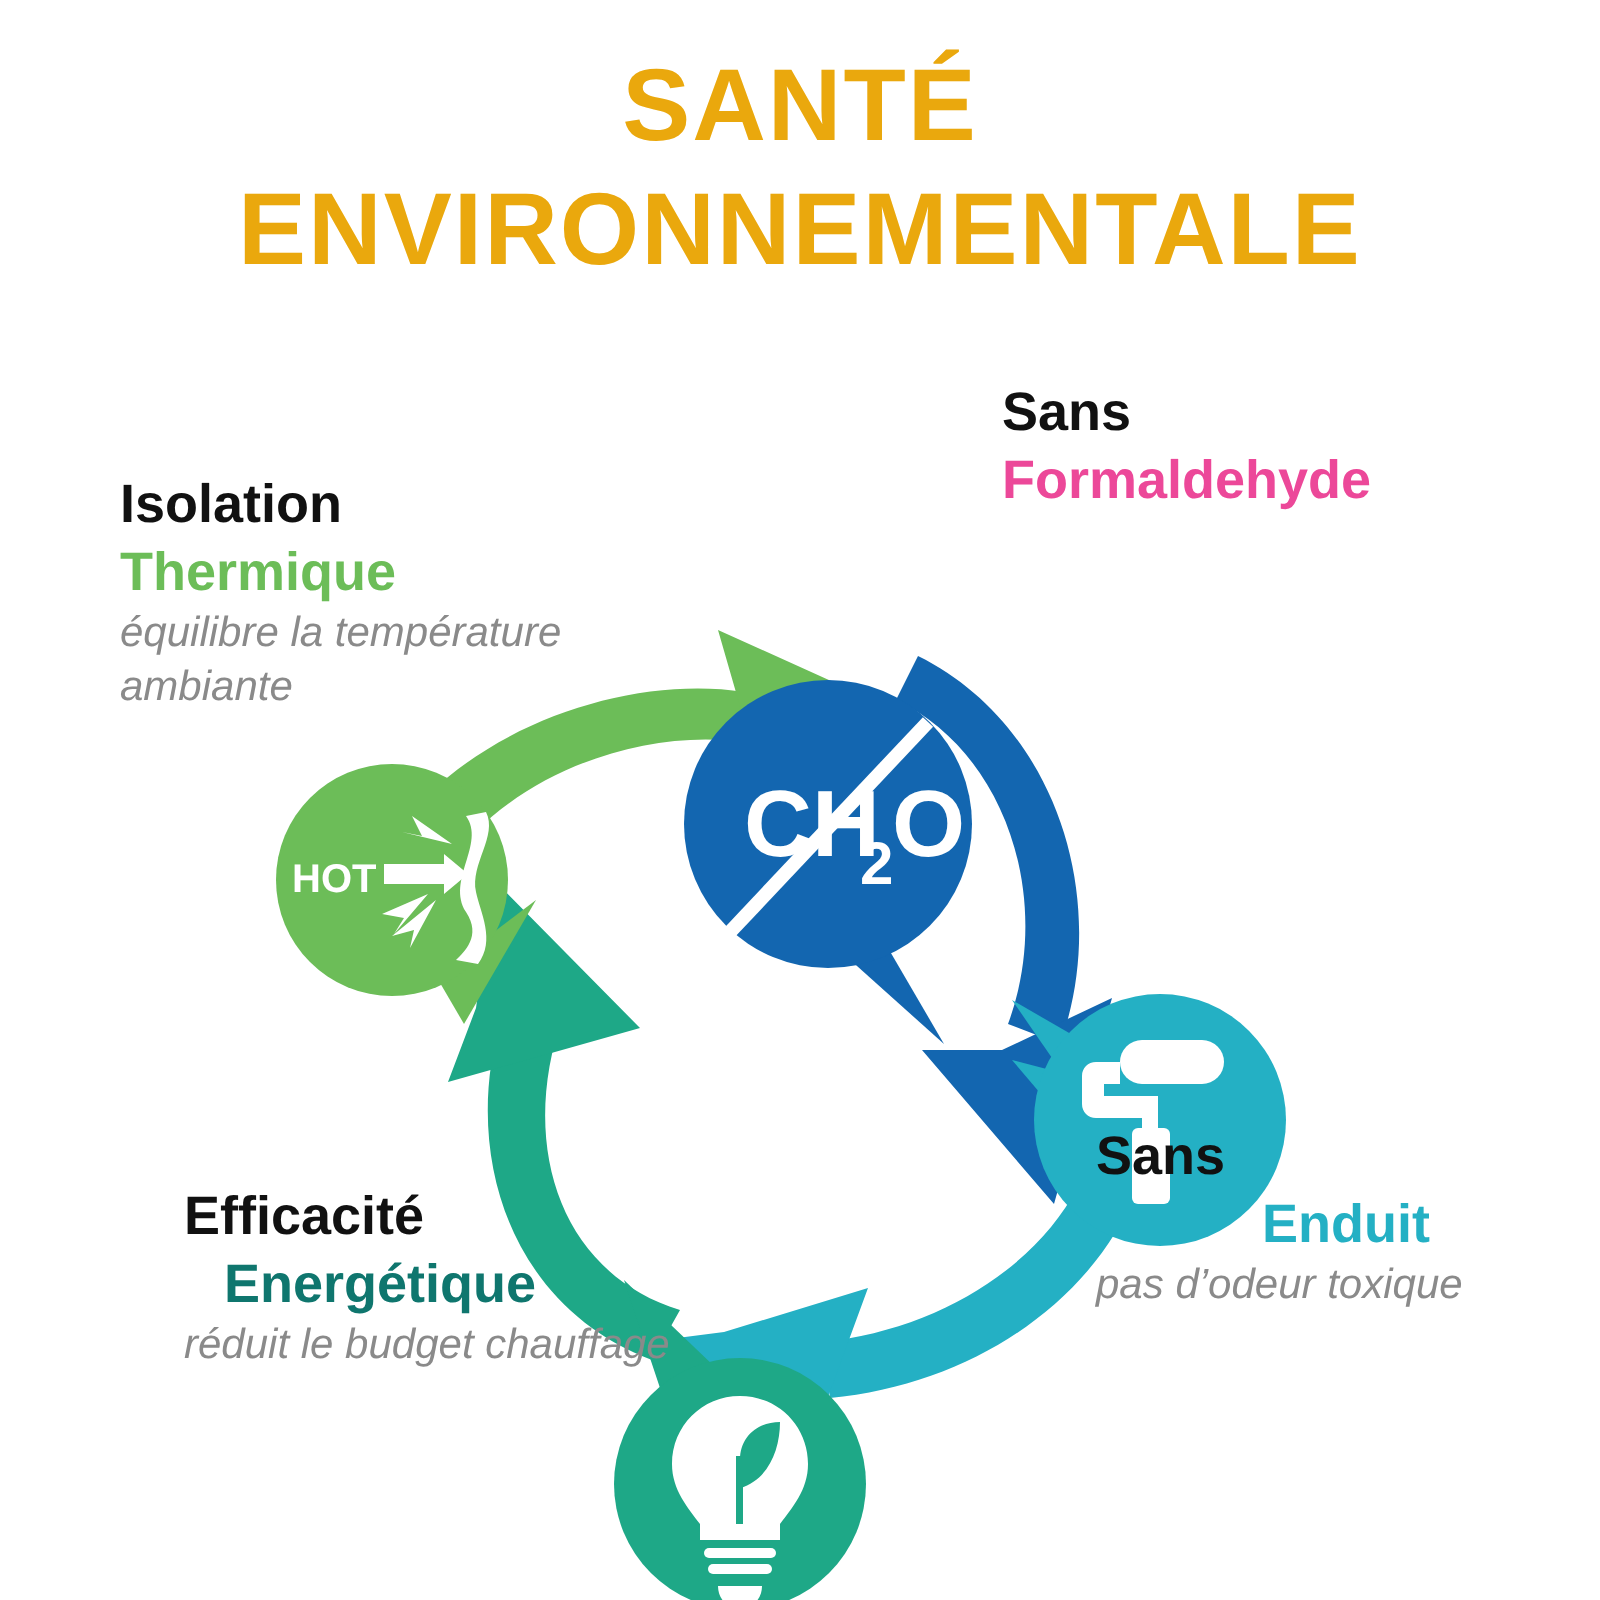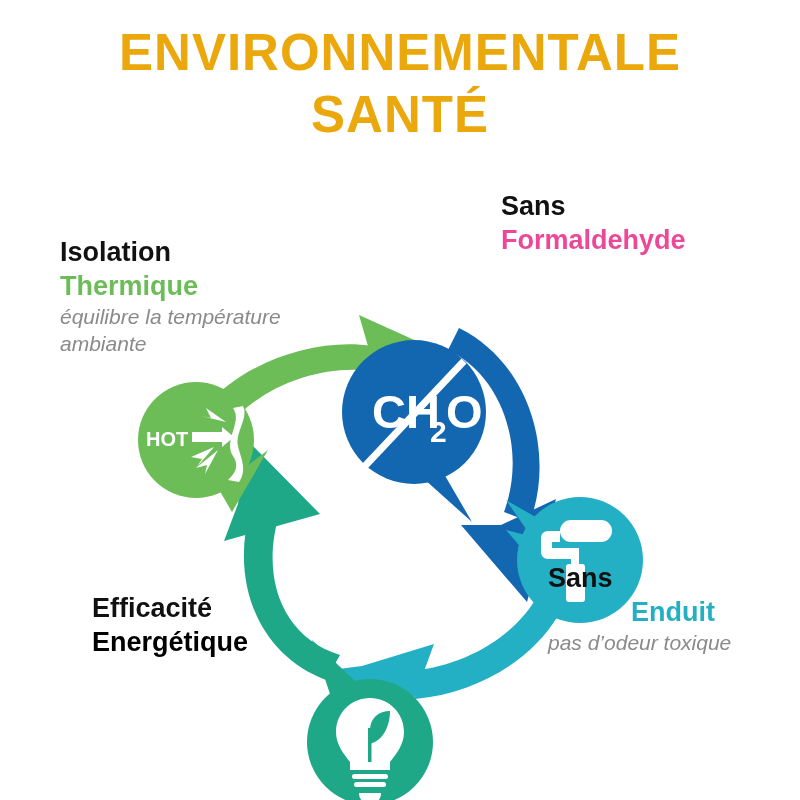--- a/index.html
+++ b/index.html
@@ -79,30 +79,30 @@
   #callout-formaldehyde { left: 501px; top: 190px; }
   #callout-formaldehyde .c-l2 { color: #ec4899; }
 
   #callout-isolation { left: 60px; top: 236px; width: 300px; }
   #callout-isolation .c-l2 { color: #6cbd58; }
 
   #callout-enduit { left: 548px; top: 562px; width: 250px; }
   #callout-enduit .c-l2 { color: #24b0c4; text-align: center; }
 
   #callout-efficacite { left: 92px; top: 592px; width: 250px; }
-  #callout-efficacite .c-l2 { color: #000000; }
+  #callout-efficacite .c-l2 { color: #0f766e; margin-left: 20px; }
 </style>
 </head>
 <body>
 
 <div id="page">
 
   <div id="title-block">
+    <span class="title-line">SANTÉ</span>
     <span class="title-line">ENVIRONNEMENTALE</span>
-    <span class="title-line">SANTÉ</span>
   </div>
 
   <div id="diagram">
     <svg width="800" height="650" viewBox="0 0 800 650" xmlns="http://www.w3.org/2000/svg">
 
       <g>
         <path d="M 176,312 C 196,228 300,185 372,196 L 372,221 C 308,212 222,250 206,322 Z" fill="#6cbd58"></path>
         <path d="M 359,165 L 452,207 L 368,256 L 374,217 Z" fill="#6cbd58"></path>
       </g>
 
@@ -195,15 +195,16 @@
 
   <div class="callout" id="callout-enduit">
     <span class="c-l1">Sans</span>
     <span class="c-l2">Enduit</span>
     <span class="c-l3">pas d’odeur toxique</span>
   </div>
 
   <div class="callout" id="callout-efficacite">
     <span class="c-l1">Efficacité</span>
     <span class="c-l2">Energétique</span>
+    <span class="c-l3">réduit le budget chauffage</span>
   </div>
 
 </div>
 
 </body></html>

